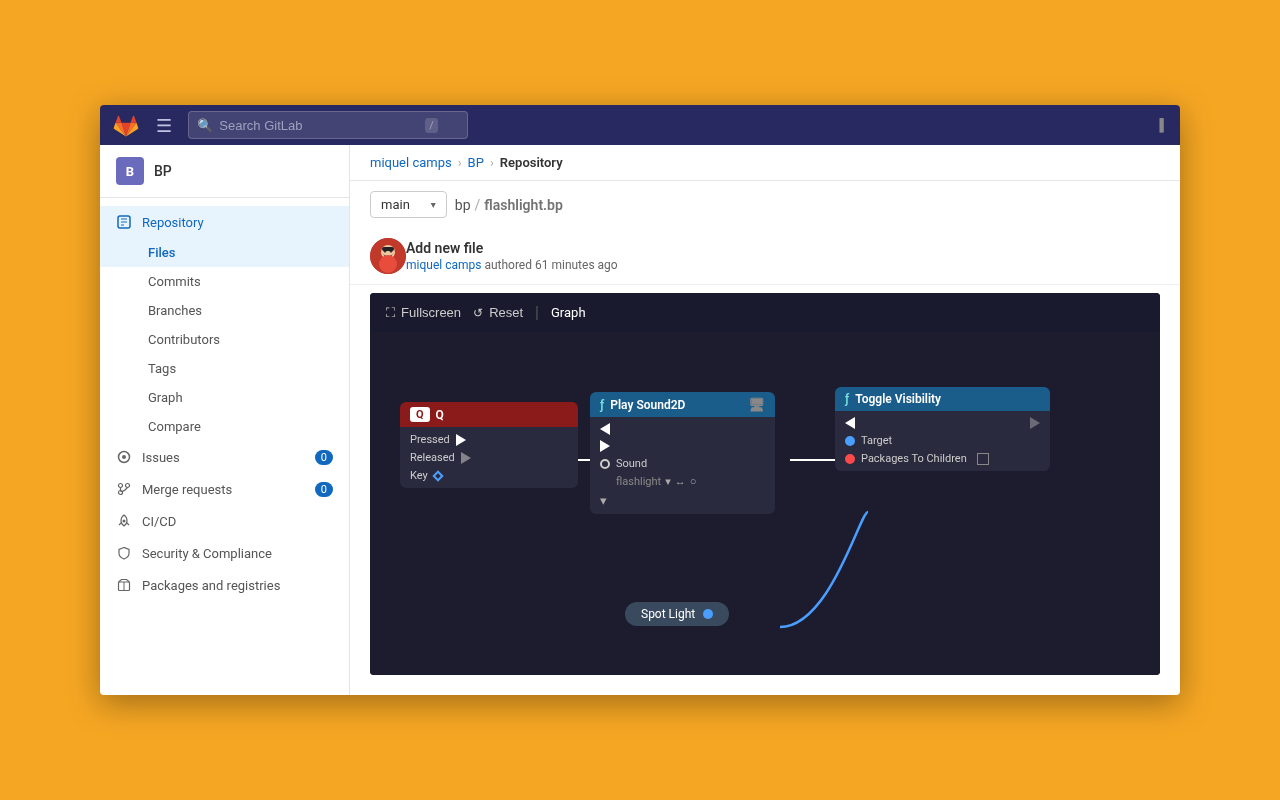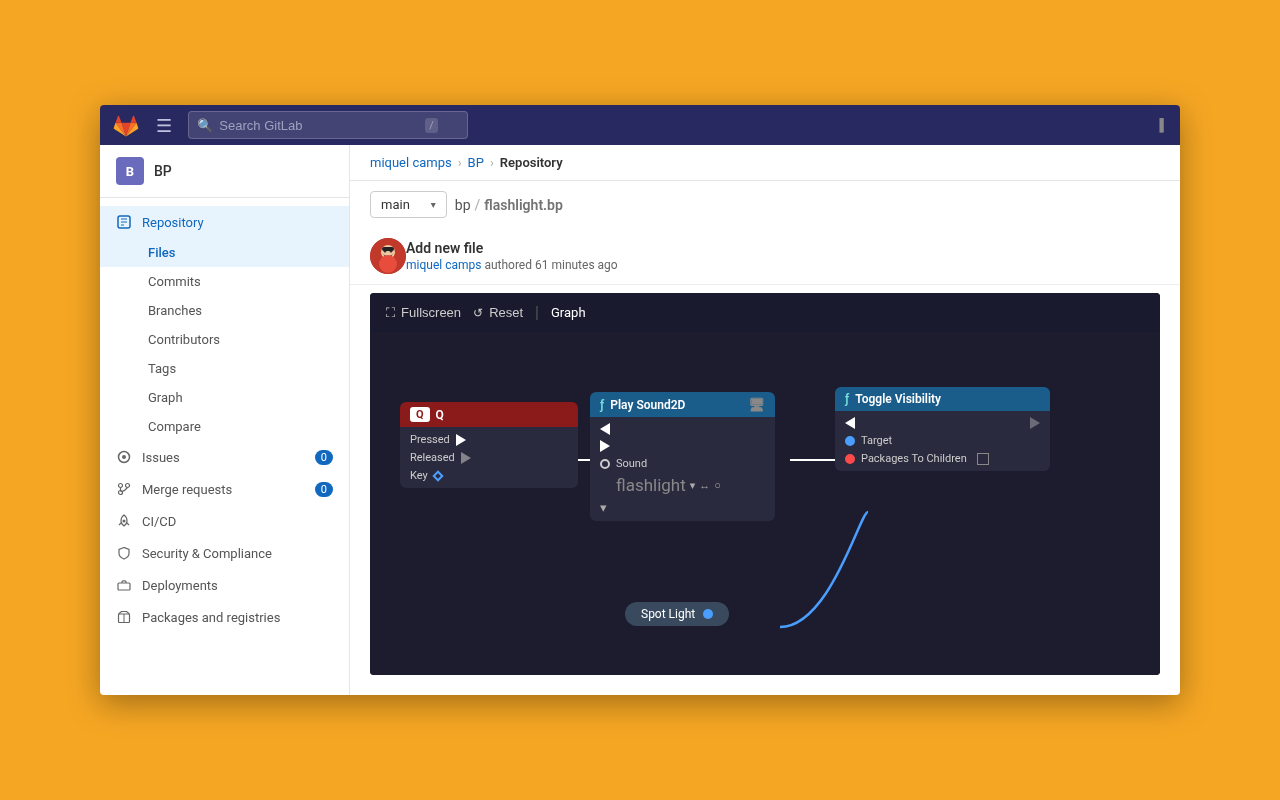--- a/index.html
+++ b/index.html
@@ -479,29 +479,20 @@
 
         <div class="sidebar-item">
           <span class="sidebar-item-icon">
             <svg width="14" height="14" viewBox="0 0 14 14">
               <path d="M7 1.5L2 3.5V7.5C2 10 4.5 12 7 13C9.5 12 12 10 12 7.5V3.5L7 1.5Z" stroke="#666" stroke-width="1.2" fill="none"></path>
             </svg>
           </span>
           <span>Security &amp; Compliance</span>
         </div>
 
-        <div class="sidebar-item">
-          <span class="sidebar-item-icon">
-            <svg width="14" height="14" viewBox="0 0 14 14">
-              <rect x="1" y="5" width="12" height="7" rx="1" stroke="#666" stroke-width="1.2" fill="none"></rect>
-              <path d="M5 5V3.5C5 2.5 9 2.5 9 3.5V5" stroke="#666" stroke-width="1.2" fill="none"></path>
-            </svg>
-          </span>
-          <span>Deployments</span>
-        </div>
 
         <div class="sidebar-item">
           <span class="sidebar-item-icon">
             <svg width="14" height="14" viewBox="0 0 14 14">
               <rect x="1.5" y="4" width="11" height="8.5" rx="1" stroke="#666" stroke-width="1.2" fill="none"></rect>
               <path d="M1.5 4L4.5 1.5H9.5L12.5 4" stroke="#666" stroke-width="1.2" fill="none"></path>
               <line x1="7" y1="4" x2="7" y2="12.5" stroke="#666" stroke-width="1"></line>
             </svg>
           </span>
           <span>Packages and registries</span>
@@ -615,21 +606,21 @@
                 <div class="bp-pin-triangle" style="border-width:6px 10px 6px 0;border-color:transparent #fff transparent transparent;"></div>
               </div>
               <div class="bp-port right">
                 <div class="bp-pin-triangle"></div>
               </div>
               <div class="bp-port">
                 <div class="bp-pin" style="background:transparent;border:2px solid #ccc;width:10px;height:10px;"></div>
                 <span>Sound</span>
               </div>
               <div class="bp-port" style="padding-left:16px;gap:4px;">
-                <span style="color:#888;font-size:17px;">flashlight</span>
+                <span style="color:#888;font-size:11px;">flashlight</span>
                 <span style="color:#aaa;">▾</span>
                 <span style="color:#aaa;font-size:11px;">↔</span>
                 <span style="color:#aaa;font-size:11px;">○</span>
               </div>
               <div class="bp-port right">
                 <span style="color:#aaa;font-size:13px;">▾</span>
               </div>
             </div>
           </div>
 

